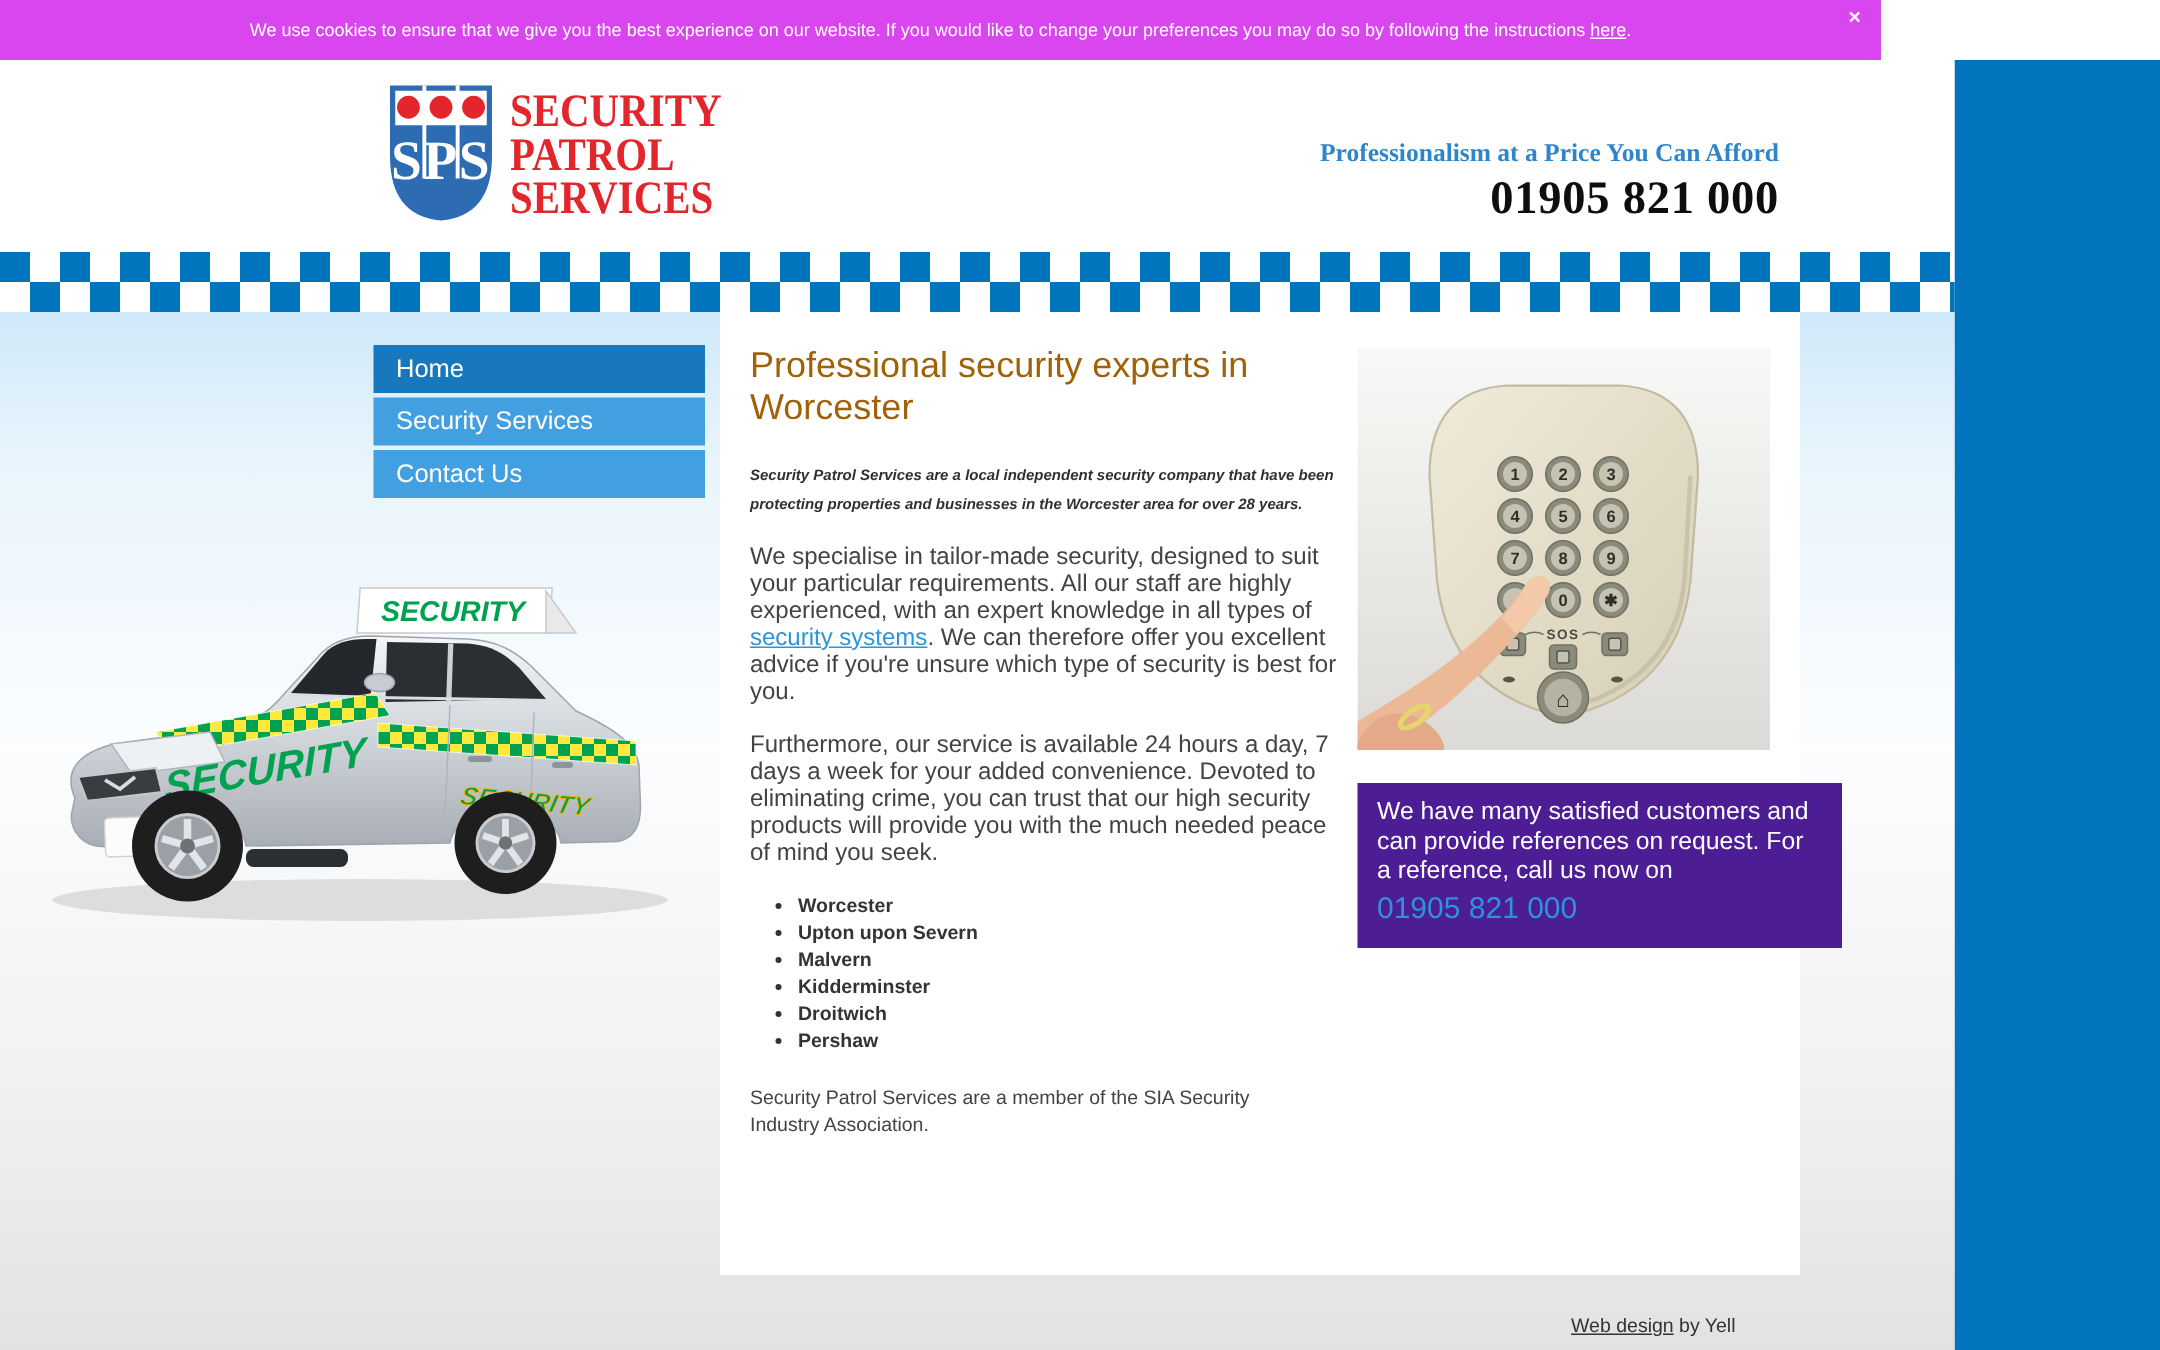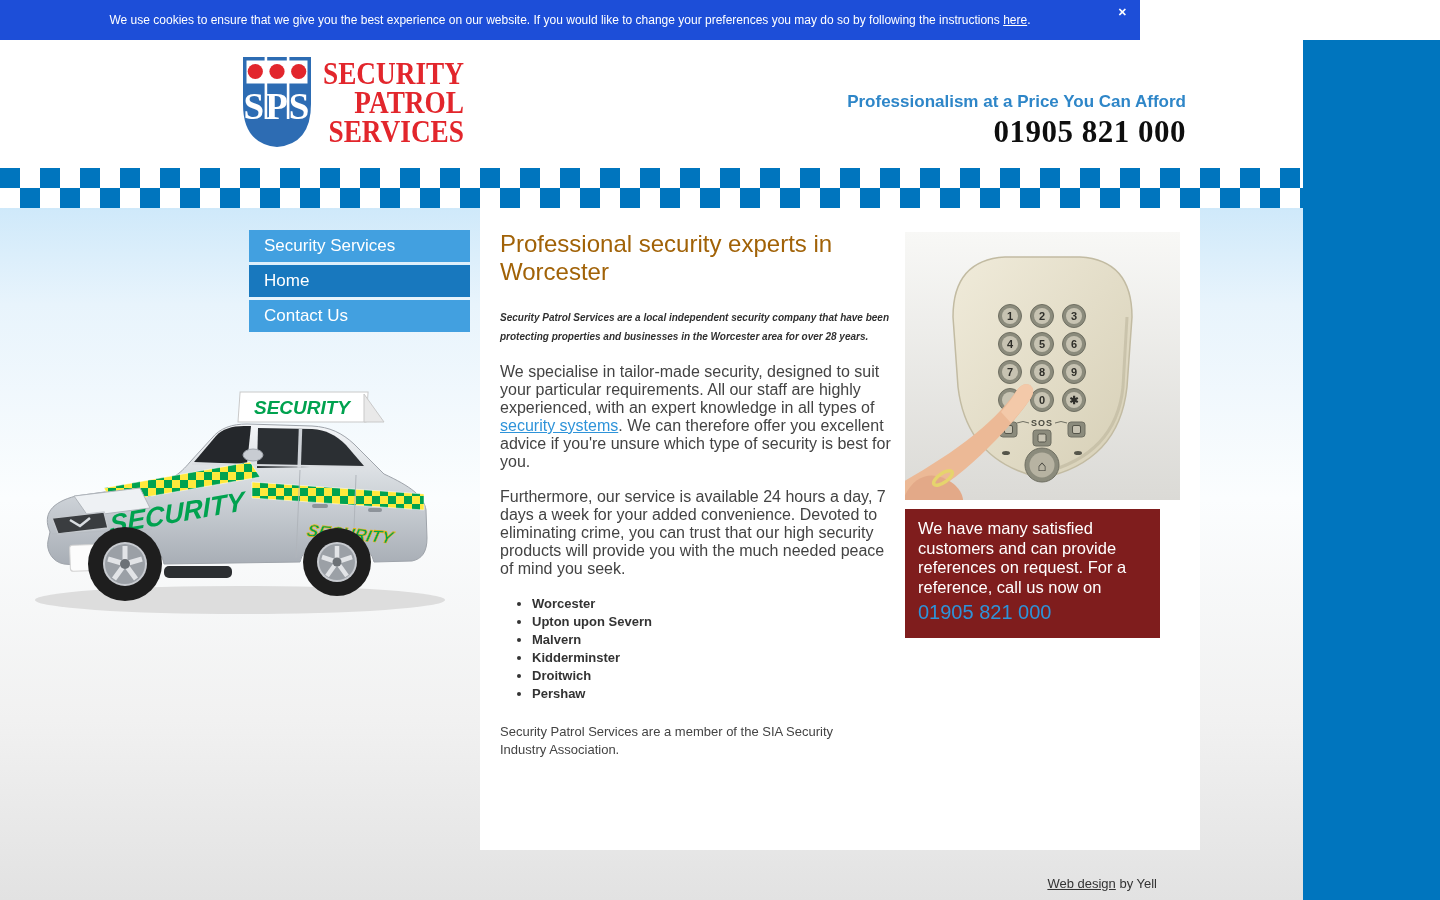--- a/index.html
+++ b/index.html
@@ -3,42 +3,42 @@
 <meta charset="utf-8">
 <style>
   * { box-sizing: border-box; }
   html,body { margin:0; padding:0; }
   body {
     width:1440px; height:900px; position:relative; overflow:hidden;
     font-family:"Liberation Sans", sans-serif; background:#ffffff;
   }
   
   .cookie-bar {
-    position:absolute; top:0; left:0; width:1140px; height:40px;
-    background:#1d4ed8; color:#fff; font-size:12px;
+    position:absolute; top:0; left:0; width:1254px; height:40px;
+    background:#d946ef; color:#fff; font-size:12px;
     display:flex; align-items:center; justify-content:center; z-index:30;
   }
   .cookie-bar a { color:#fff; text-decoration:underline; cursor:pointer; }
   .cookie-close {
     position:absolute; right:13px; top:7px; color:#fff; font-size:11px;
     line-height:11px; cursor:pointer; font-weight:bold;
   }
   
   .blue-band { position:absolute; top:40px; right:0; width:137px; height:860px; background:#0075be; }
   
   .page { position:absolute; top:40px; left:0; width:1303px; }
   .header { position:relative; height:128px; background:#fff; }
-  .logo { position:absolute; left:242px; top:16px; display:flex; cursor:pointer;text-align:right; }
+  .logo { position:absolute; left:259px; top:16px; display:flex; cursor:pointer; }
   .logo-word {
     margin-left:11px; margin-top:3px; color:#e2262c;
     font-family:"Liberation Serif", serif; font-weight:bold;
     font-size:31px; line-height:29px; transform:scaleX(0.88); transform-origin:left top;
   }
   .header-right { position:absolute; right:117px; top:52px; text-align:right; }
-  .tagline { color:#2e86c8; font-size:17px; font-weight:bold; }
+  .tagline { color:#2e86c8; font-size:17px; font-weight:bold;font-family:Liberation Serif, serif; }
   .phone {
     font-family:"Liberation Serif", serif; font-weight:bold; font-size:31px;
     color:#0e0e0e; margin-top:2px; letter-spacing:0.5px;
   }
   
   .checker {
     height:40px;
     background:conic-gradient(#ffffff 25%, #0075be 0 50%, #ffffff 0 75%, #0075be 0);
     background-size:40px 40px;
   }
@@ -59,22 +59,22 @@
   h1.page-title { margin:0; font-size:24px; line-height:28px; font-weight:400; color:#a16207; }
   .intro { margin:22px 0 0 0; font-size:10px; line-height:19px; font-weight:bold; font-style:italic; color:#303030; }
   .para { margin:17px 0 0 0; font-size:16px; line-height:18px; color:#434343; }
   .para a { color:#2e93d9; text-decoration:underline; cursor:pointer; }
   h2.locations-title { margin:36px 0 0 0; font-size:19px; font-weight:400; color:#1c7dc6; }
   ul.locations { margin:19px 0 0 0; padding-left:32px; }
   ul.locations li { font-size:13px; line-height:13px; font-weight:bold; color:#333; margin-bottom:5px; }
   .sia { margin:23px 0 0 0; font-size:13px; line-height:18px; color:#434343; width:365px; }
   .keypad-photo { position:absolute; left:425px; top:24px; }
   .ref-box {
-    position:absolute; left:425px; top:301px; width:255px;
-    background:#7f1d1d; color:#fff; padding:10px 13px 14px;
+    position:absolute; left:425px; top:314px; width:323px;
+    background:#4c1d95; color:#fff; padding:10px 13px 14px;
     font-size:16.5px; line-height:19.5px;
   }
   .ref-phone { color:#2e93d9; font-size:20px; line-height:24px; margin-top:3px; cursor:pointer; }
   
   .footer-left { position:absolute; left:238px; bottom:9px; font-size:13px; color:#333; }
   .footer-right { position:absolute; right:146px; bottom:9px; font-size:13px; color:#333; }
   .footer-left a, .footer-right a { color:#333; text-decoration:underline; cursor:pointer; }
   .terms-gap { display:inline-block; width:7px; }
 </style>
 </head>
@@ -113,22 +113,22 @@
       <div class="tagline">Professionalism at a Price You Can Afford</div>
       <div class="phone">01905 821 000</div>
     </div>
   </div>
 
   <div class="checker"></div>
 
   <div class="main-bg">
 
     <div class="nav">
+      <div class="nav-item active">Home</div>
       <div class="nav-item">Security Services</div>
-      <div class="nav-item active">Home</div>
       <div class="nav-item">Contact Us</div>
     </div>
 
     <svg class="car-photo" width="455" height="290" viewBox="0 0 455 290">
       <defs>
         <linearGradient id="cbody" x1="0" y1="0" x2="0" y2="1">
           <stop offset="0" stop-color="#f4f6f8"></stop>
             <stop offset="0.5" stop-color="#ced3d8"></stop>
             <stop offset="1" stop-color="#a7adb5"></stop>
         </linearGradient>

